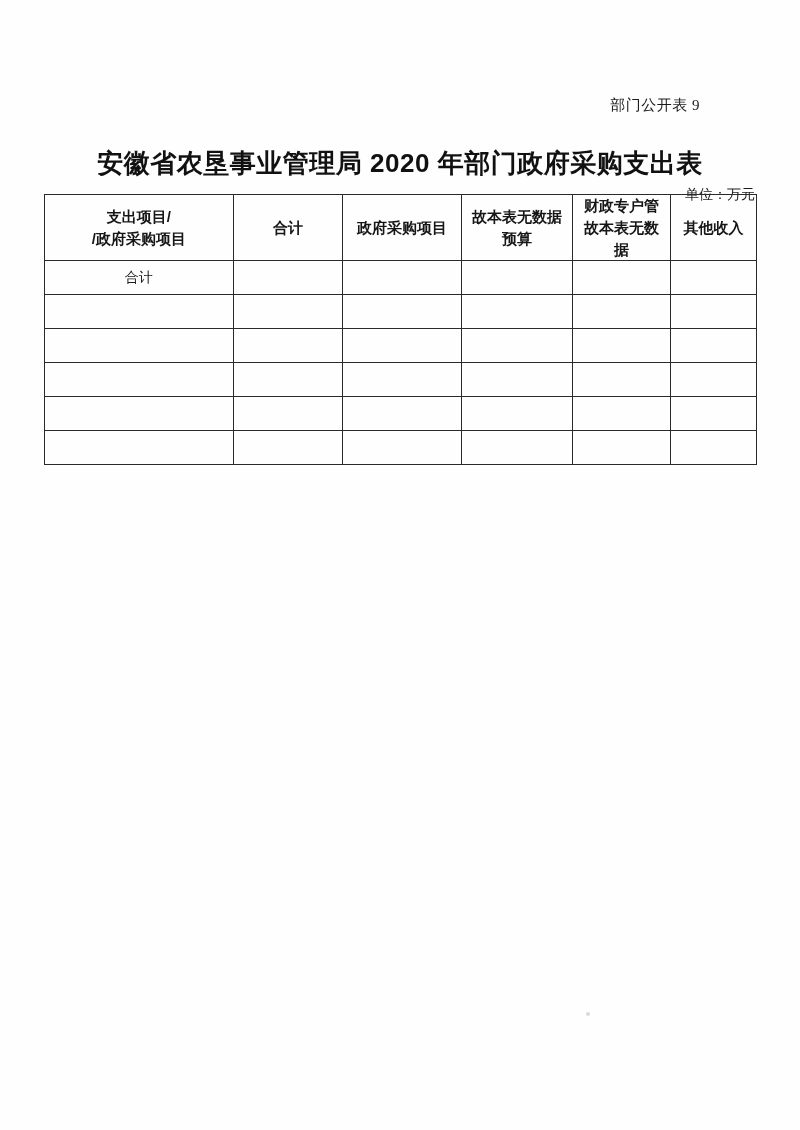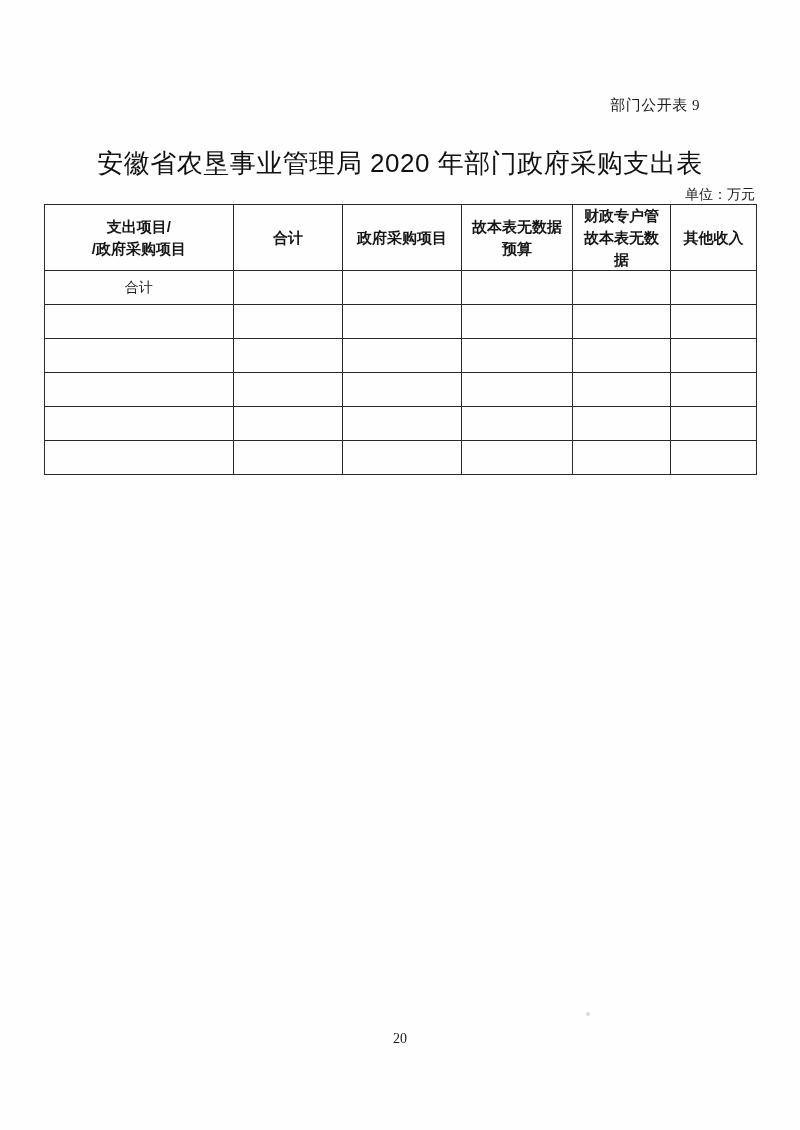--- a/index.html
+++ b/index.html
@@ -25,34 +25,34 @@
   }
   .title {
     position: absolute;
     top: 146px;
     left: 0;
     width: 100%;
     margin: 0;
     text-align: center;
     font-family: "Liberation Sans", "DejaVu Sans", sans-serif;
     font-size: 26px;
-    font-weight: normal;
+    font-weight: bold;
     letter-spacing: 0.5px;
     color: #111;
   }
   .unit-label {
     position: absolute;
     top: 186px;
     right: 45px;
     font-size: 14px;
     margin-left: 11px;
   }
   table.budget-table {
     position: absolute;
-    top: 204px;
+    top: 194px;
     left: 44px;
     width: 713px;
     border-collapse: collapse;
     table-layout: fixed;
   }
   table.budget-table th,
   table.budget-table td {
     border: 1.5px solid #2a2a2a;
     padding: 0 4px;
     text-align: center;
@@ -180,15 +180,14 @@
         <td></td>
         <td></td>
         <td></td>
       </tr>
     </tbody>
   </table>
 
 
   <div class="scan-speck"></div>
 
-  <div class="page-number">20</div>
 
 </div>
 
 </body></html>

